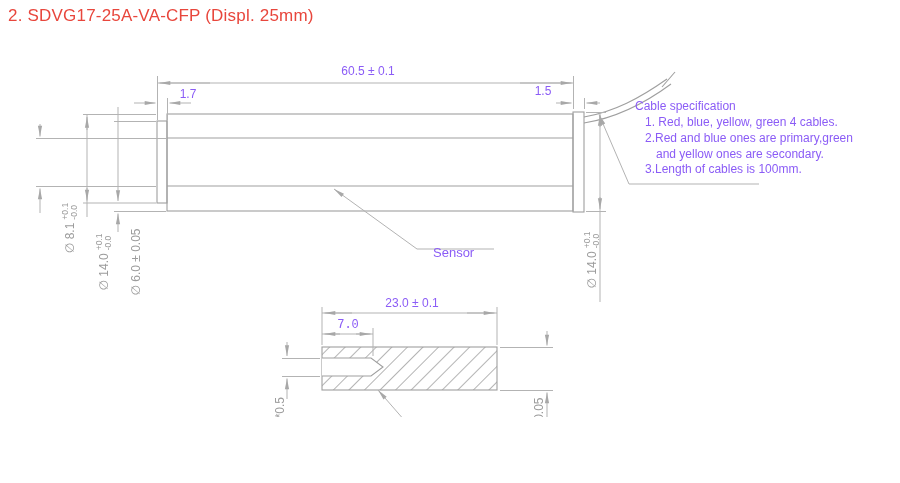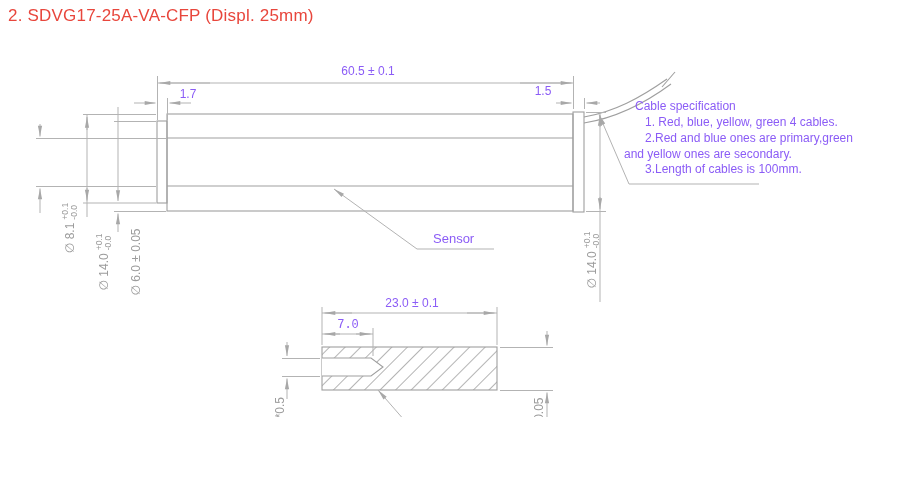--- a/index.html
+++ b/index.html
@@ -148,27 +148,27 @@
       <span>∅ 6.0 ± 0.05</span>
     </div>
   <div class="rot" style="left:592px;top:260px;">
     <span>∅ 14.0</span>
     <span class="tol">
       <span>+0.1</span>
       <span>-0.0</span>
     </span>
   </div>
 
-  <div class="txt" style="left:433px;top:232px;font-size:13px;">Sensor</div>
+  <div class="txt" style="left:433px;top:246px;font-size:13px;">Sensor</div>
 
   <div class="cable-spec">
     <div class="txt" style="left:635px;top:100px;">Cable specification</div>
     <div class="txt" style="left:645px;top:116px;">1. Red, blue, yellow, green 4 cables.</div>
     <div class="txt" style="left:645px;top:132px;">2.Red and blue ones are primary,green</div>
-    <div class="txt" style="left:624px;top:148px;">and yellow ones are secondary.</div>
+    <div class="txt" style="left:656px;top:148px;">and yellow ones are secondary.</div>
     <div class="txt" style="left:645px;top:163px;">3.Length of cables is 100mm.</div>
   </div>
 
   <div class="txt ctr" style="left:364px;top:297px;width:96px;">23.0 ± 0.1</div>
   <div class="txt ctr" style="left:330px;top:319px;width:36px;font-family:Liberation Mono, monospace;">7.0</div>
   <div class="rot" style="left:280px;top:416px;">
       <span>M3*0.5</span>
     </div>
   <div class="rot" style="left:539px;top:431px;">
       <span>∅ 6.0 ± 0.05</span>

